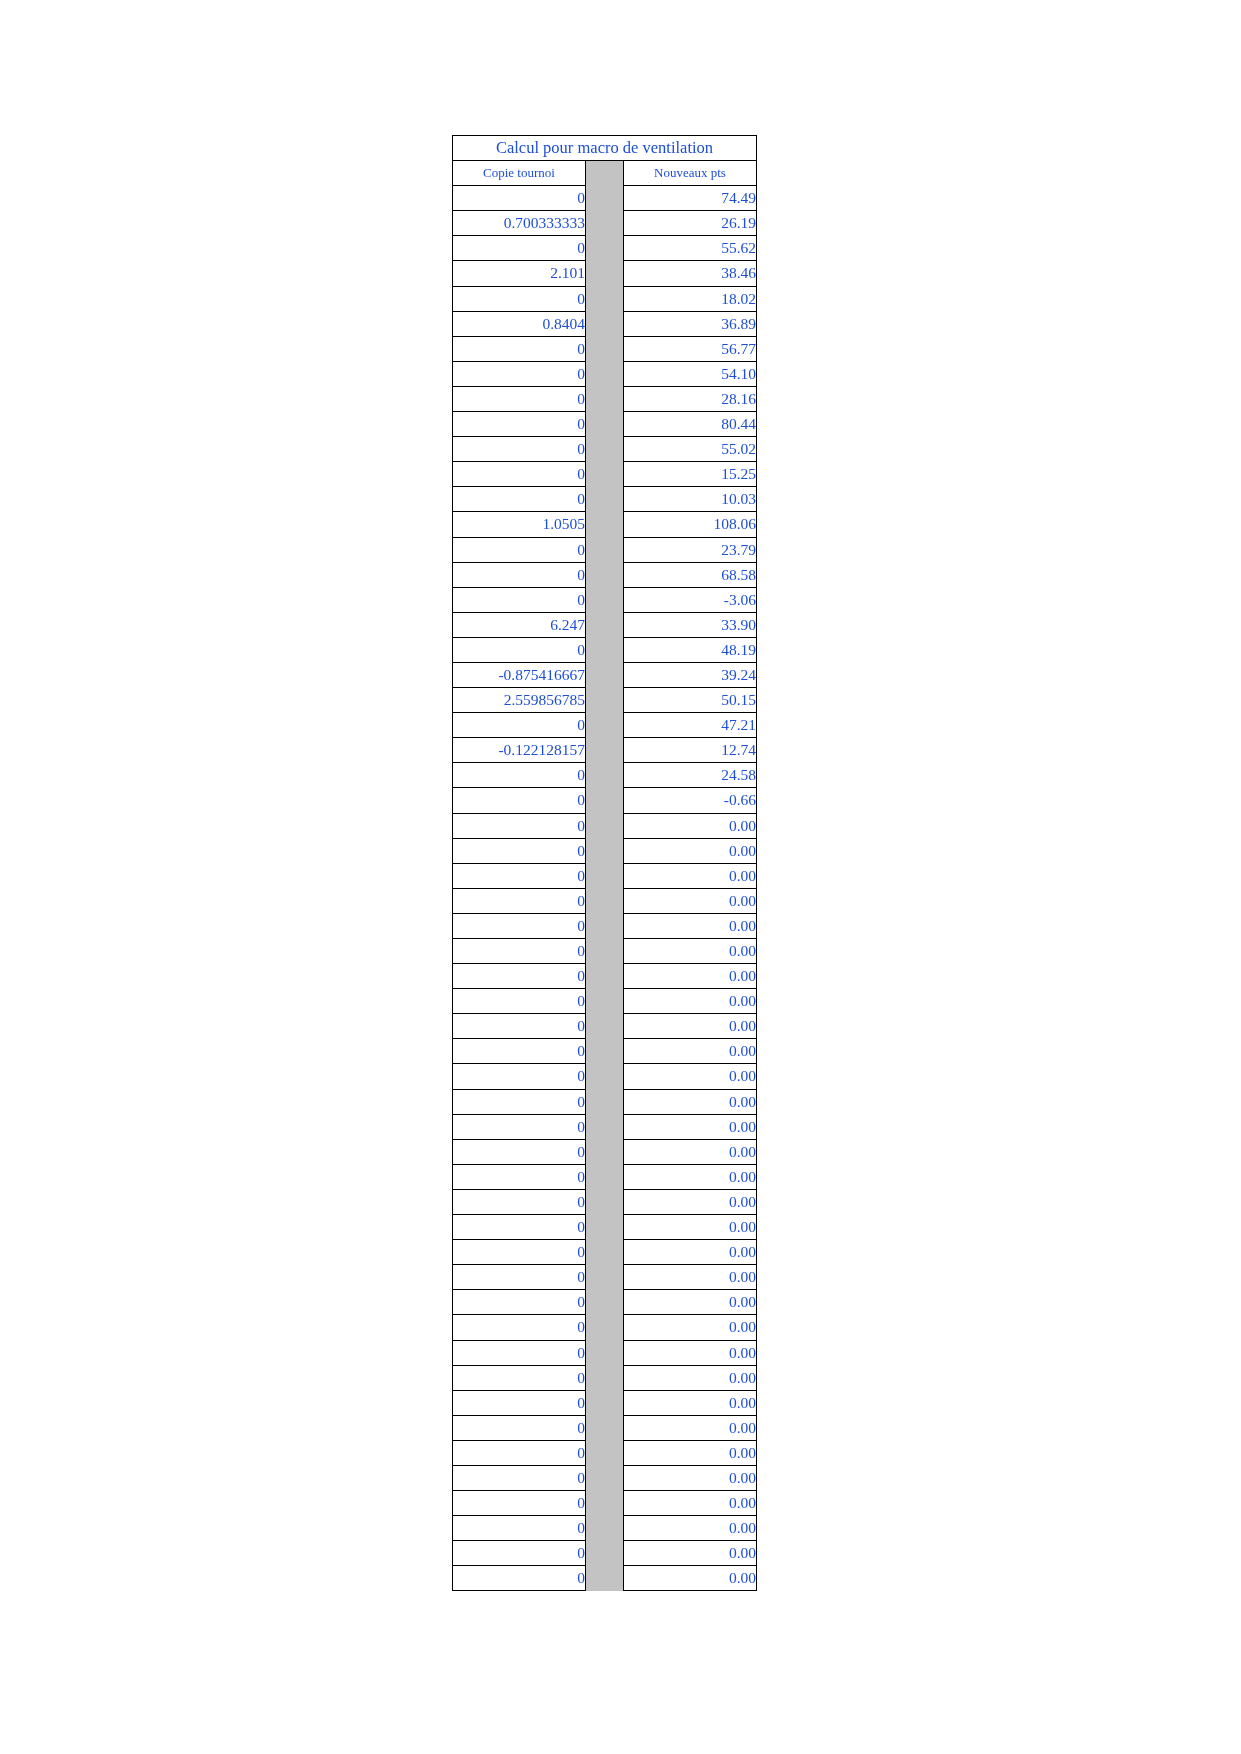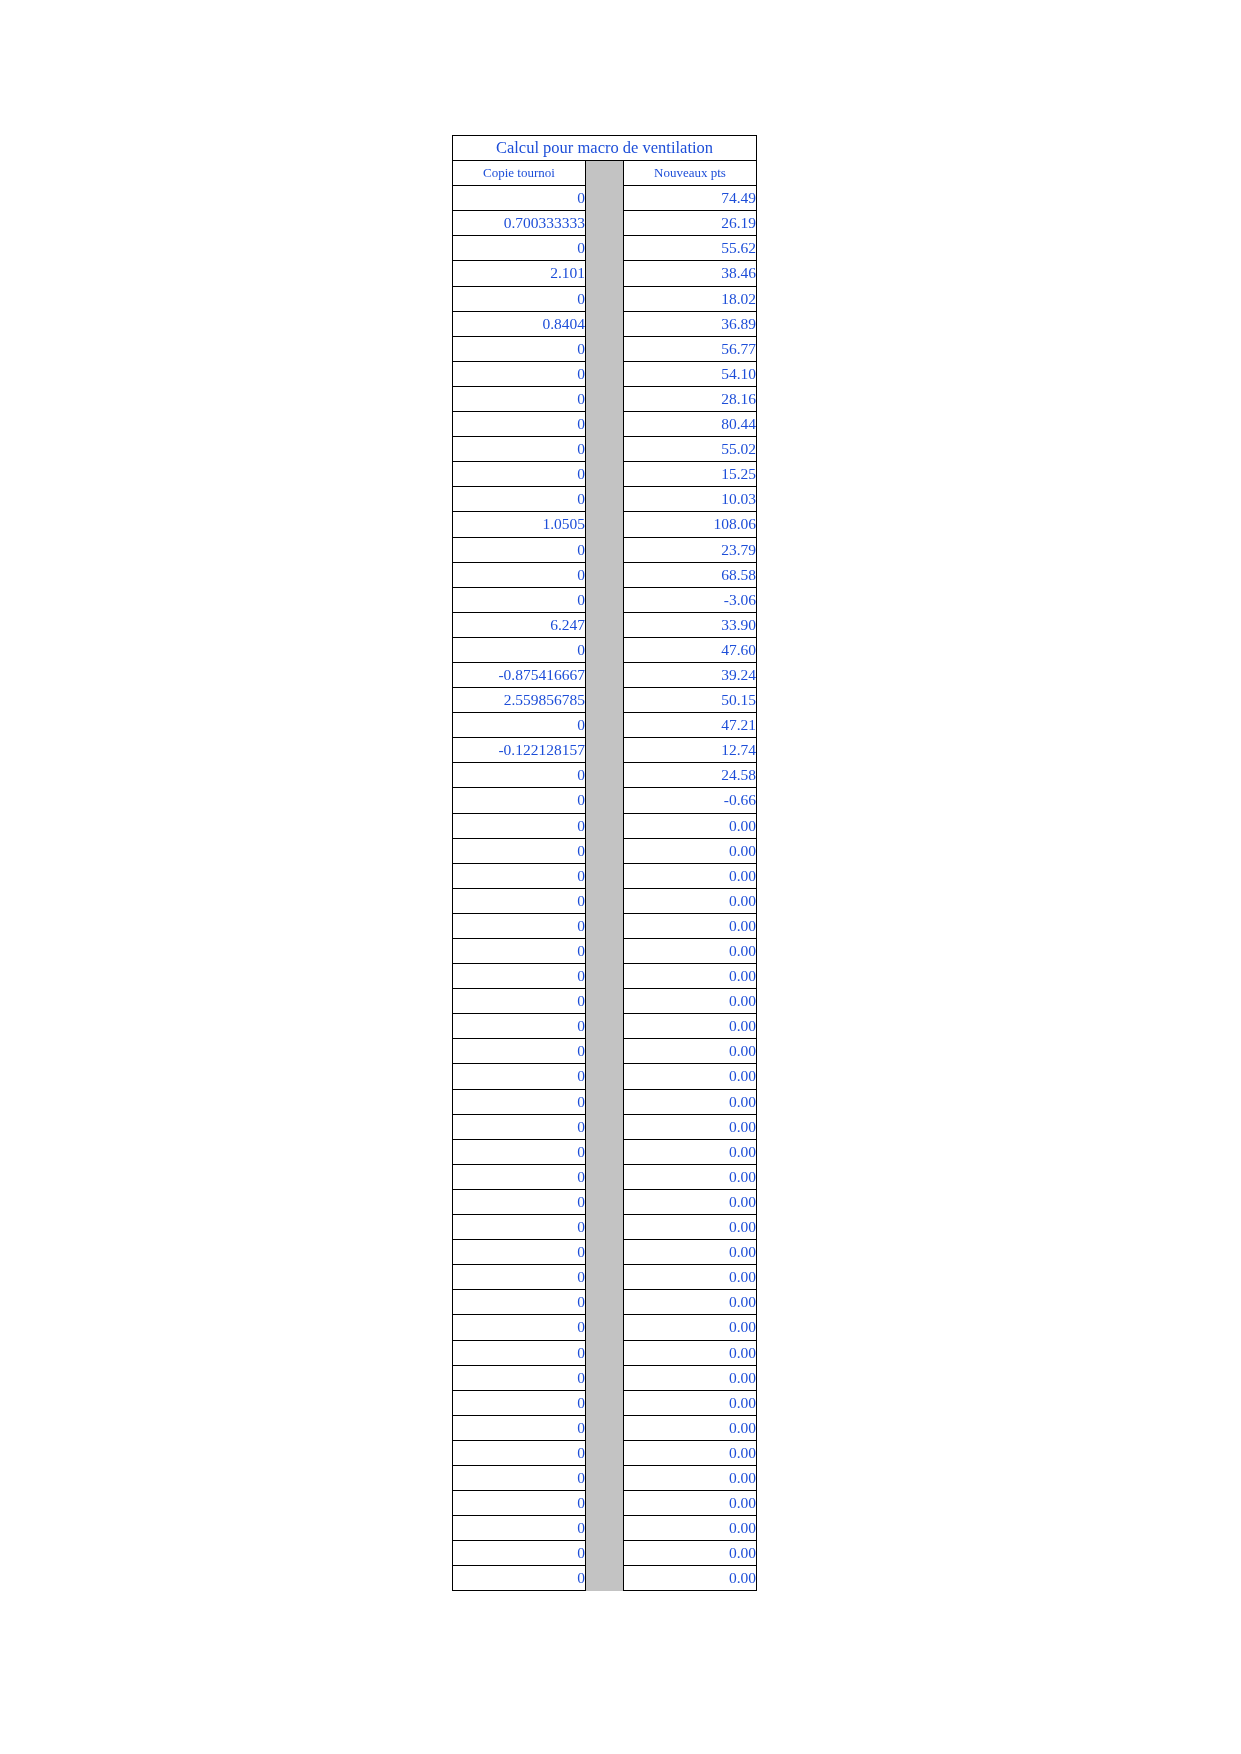--- a/index.html
+++ b/index.html
@@ -196,21 +196,21 @@
             <td class="data">-3.06</td>
           </tr>
           <tr>
             <td class="data">6.247</td>
             <td class="gap"></td>
             <td class="data">33.90</td>
           </tr>
           <tr>
             <td class="data">0</td>
             <td class="gap"></td>
-            <td class="data">47.60</td>
+            <td class="data">48.19</td>
           </tr>
           <tr>
             <td class="data">-0.875416667</td>
             <td class="gap"></td>
             <td class="data">39.24</td>
           </tr>
           <tr>
             <td class="data">2.559856785</td>
             <td class="gap"></td>
             <td class="data">50.15</td>

